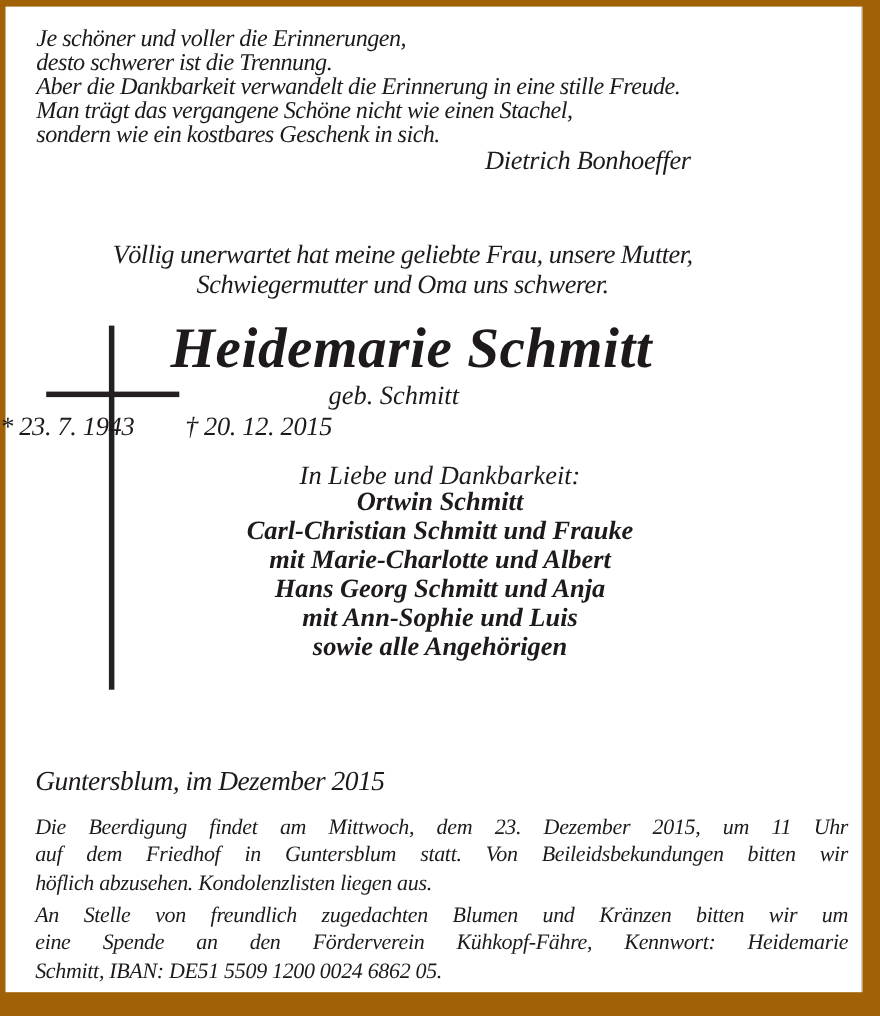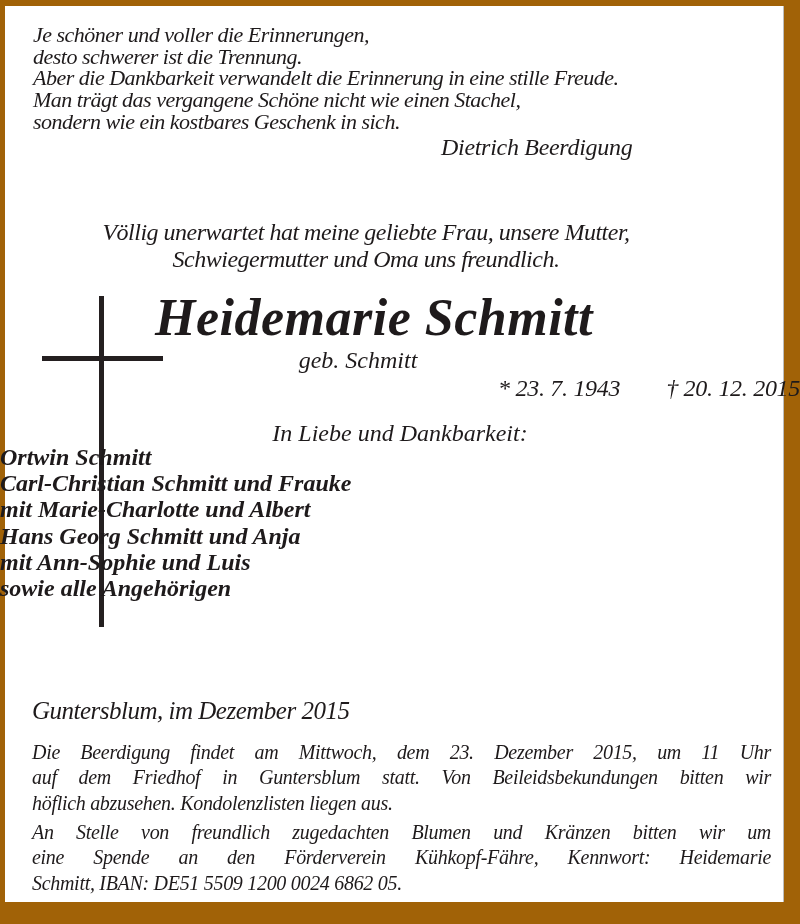--- a/index.html
+++ b/index.html
@@ -98,42 +98,42 @@
     text-align: center;
     font-size: 24px;
     line-height: 26px;
   }
   .dates {
     position: absolute;
     left: 0;
     top: 375px;
     width: 800px;
     display: flex;
-    justify-content: flex-end;
+    justify-content: flex-start;
     gap: 46px;
     font-size: 24px;
     line-height: 27px;
     letter-spacing: -0.3px;
   }
 
   .mourners-intro {
     position: absolute;
     left: 0;
     top: 420px;
     width: 800px;
     text-align: center;
     font-size: 24px;
     line-height: 26px;
   }
   .mourners {
     position: absolute;
     left: 0;
     top: 444px;
     width: 800px;
-    text-align: left;
+    text-align: center;
     font-size: 24px;
     line-height: 26.2px;
     font-weight: bold;
     font-style: italic;
   }
 
   .city {
     position: absolute;
     left: 32px;
     top: 698px;
@@ -161,26 +161,26 @@
 
 <div class="sheet">
   <div class="paper"></div>
 
   <div class="quote cond">
     <div>Je schöner und voller die Erinnerungen,</div>
     <div>desto schwerer ist die Trennung.</div>
     <div>Aber die Dankbarkeit verwandelt die Erinnerung in eine stille Freude.</div>
     <div>Man trägt das vergangene Schöne nicht wie einen Stachel,</div>
     <div>sondern wie ein kostbares Geschenk in sich.</div>
-    <div class="quote-author">Dietrich Beerdigung</div>
+    <div class="quote-author">Dietrich Bonhoeffer</div>
   </div>
 
   <div class="announce cond">
     <div>Völlig unerwartet hat meine geliebte Frau, unsere Mutter,</div>
-    <div>Schwiegermutter und Oma uns freundlich.</div>
+    <div>Schwiegermutter und Oma uns schwerer.</div>
   </div>
 
   <div class="cross">
     <div class="cross-v"></div>
     <div class="cross-h"></div>
   </div>
 
   <h1 class="name">Heidemarie Schmitt</h1>
   <div class="geb it">geb. Schmitt</div>
 

